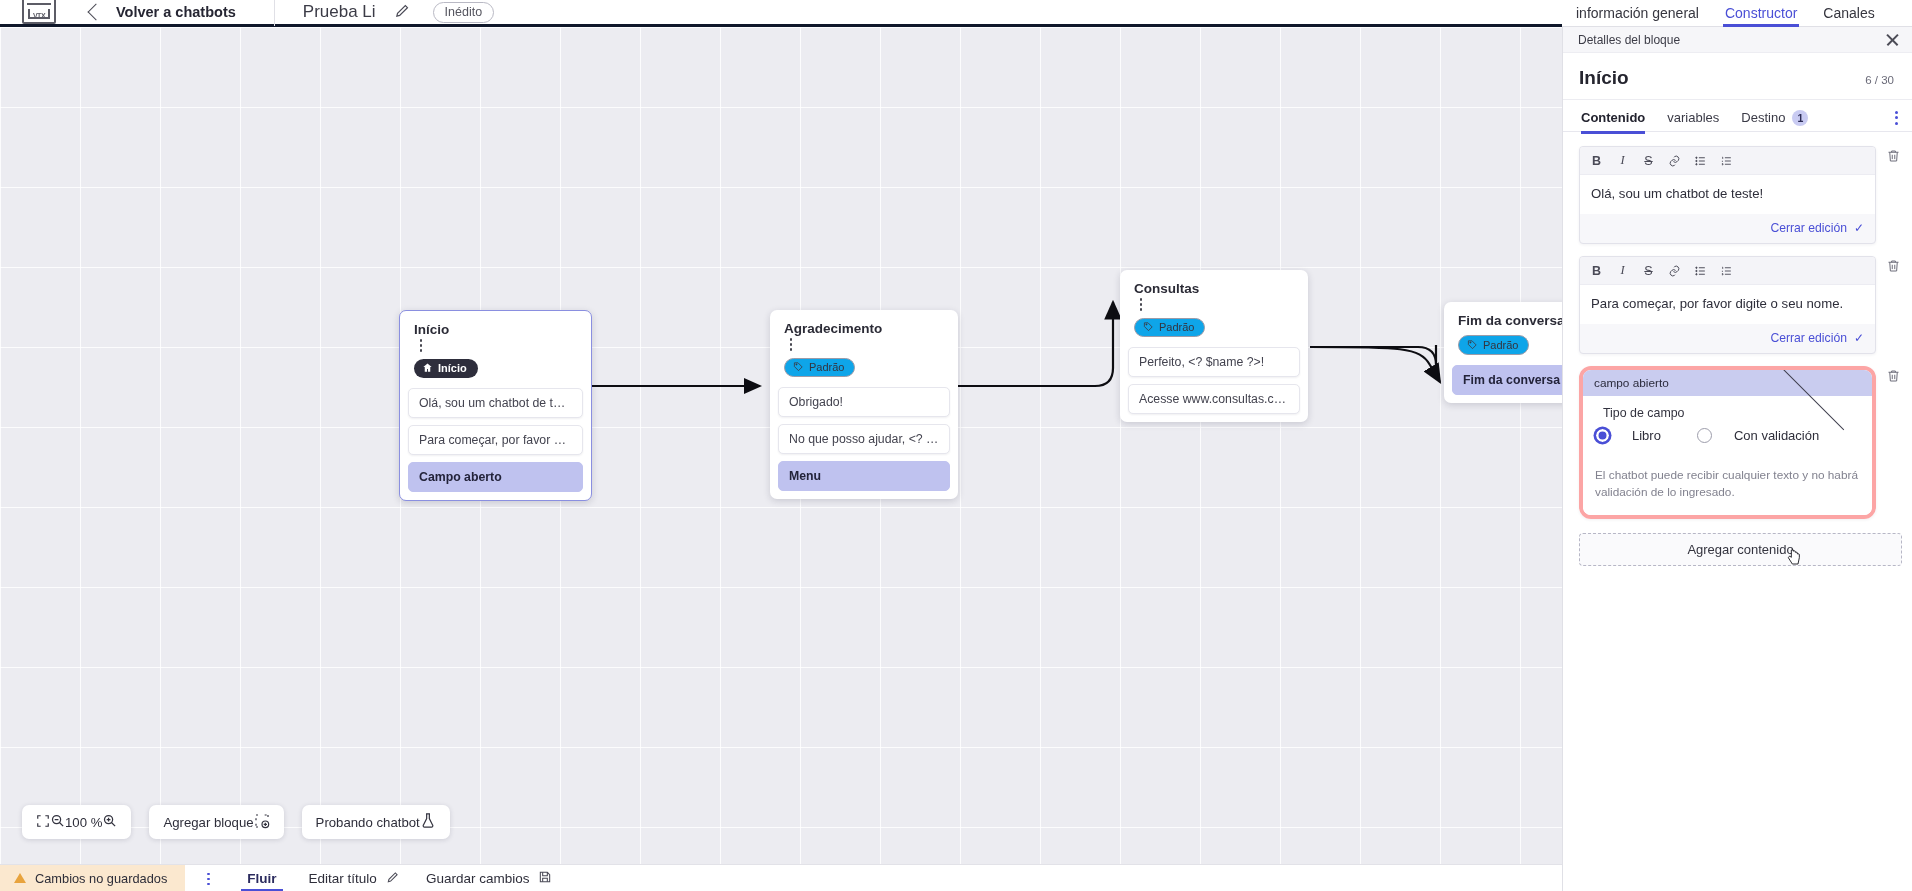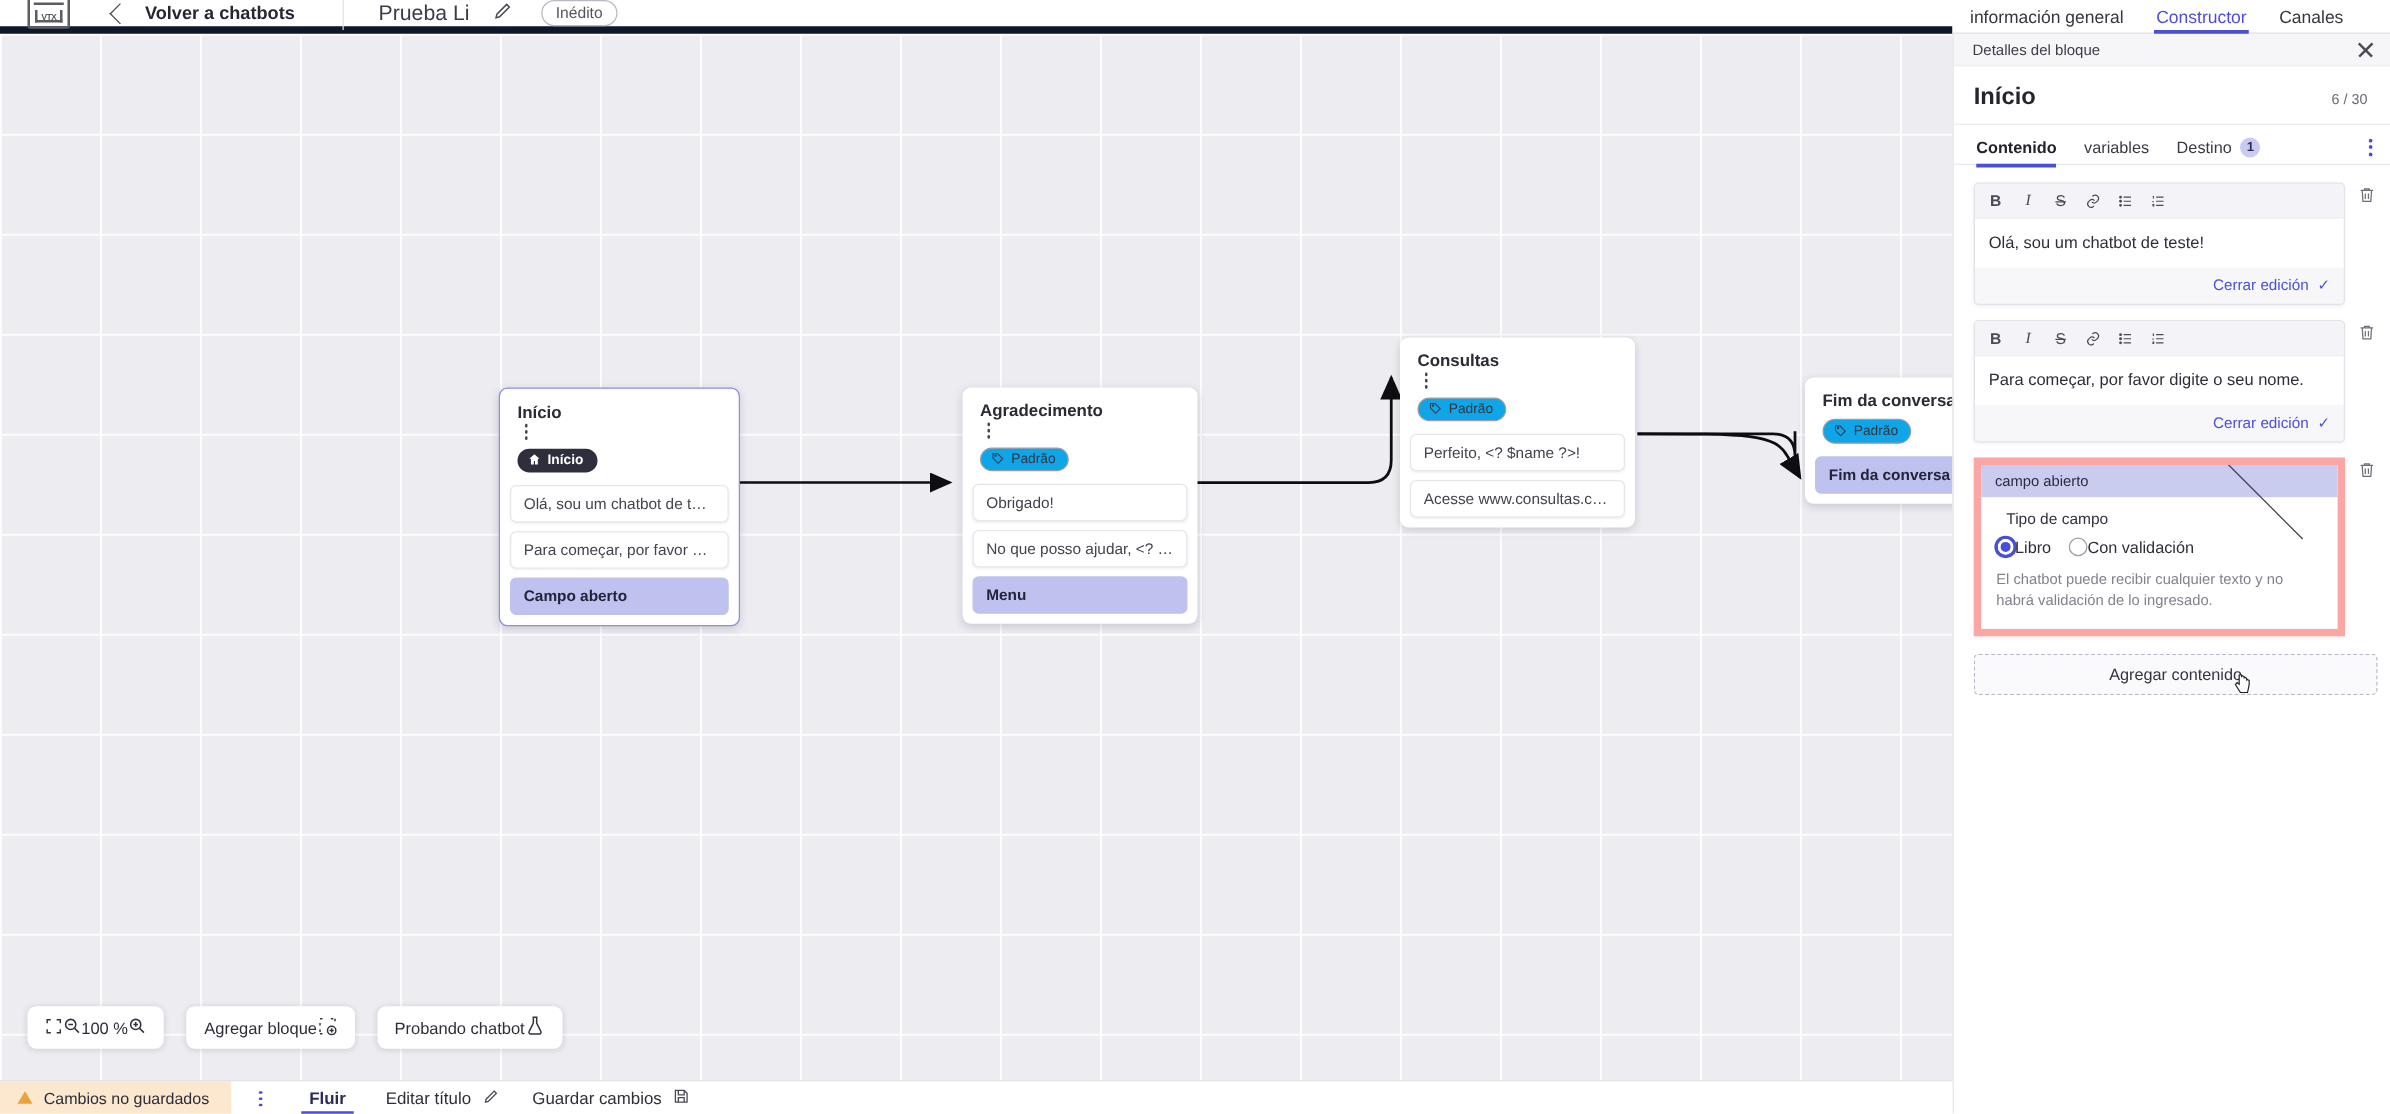--- a/index.html
+++ b/index.html
@@ -8,21 +8,21 @@
     font-family: "Liberation Sans", sans-serif;
     background: #ffffff;
     overflow: hidden;
   }
   body { position: relative; }
 
   
   .topbar {
     position: absolute; left: 0; top: 0; width: 1562px; height: 27px;
     background: #ffffff; display: flex; align-items: center;
-    border-bottom: 6px solid #0f172a;
+    border-bottom: 3px solid #0f172a;
     z-index: 30;
   }
   .logo-box {
     width: 34px; height: 30px; margin-left: 22px; margin-top: -6px;
     border: 2px solid #5c5c66; border-radius: 2px;
     display: flex; flex-direction: column; justify-content: flex-end;
     align-items: center; padding-bottom: 2px; position: relative;
   }
   .logo-box::before {
     content: ""; position: absolute; left: 3px; right: 3px; top: 7px;
@@ -209,32 +209,32 @@
   }
   .editor-foot { display: flex; justify-content: flex-end; align-items: center; gap: 7px; padding: 7px 11px 8px; }
   .close-edit { font-size: 12.2px; color: #4a4fd6; cursor: pointer; }
   .check-ic { color: #4a4fd6; font-size: 12px; }
   .trash {
     width: 18px; margin-top: 2px; cursor: pointer; flex: 0 0 18px;
     display: flex; align-items: center; justify-content: center;
   }
 
   .field-card {
-    border: 6px solid #fca5a5; border-radius: 0; overflow: hidden; flex: 1;
+    border: 4px solid #fca5a5; border-radius: 12px; overflow: hidden; flex: 1;
     box-shadow: 0 1px 3px rgba(40,40,70,0.07);
   }
   .field-head {
     background: #c9ccef; padding: 6px 11px; display: flex; align-items: center;
     font-size: 11.8px; color: #2b2b3c;
   }
   .field-head span { flex: 1; }
   .chev-up { width: 8px; height: 8px; border-left: 1.6px solid #3d3d4d; border-top: 1.6px solid #3d3d4d; transform: rotate(45deg); margin-top: 3px; cursor: pointer; }
   .field-body { background: #fff; padding: 10px 12px 14px; }
   .field-sub { font-size: 12.4px; color: #32323e; margin-left: 8px; margin-bottom: 8px; }
-  .radio-row { display: flex; align-items: center; gap: 0; margin-bottom: 10px; }
+  .radio-row { display: flex; align-items: center; gap: 22px; margin-bottom: 24px; }
   .radio { width: 15px; height: 15px; border-radius: 50%; border: 1.6px solid #9d9dab; background: #fff; cursor: pointer; flex: 0 0 15px; }
   .radio.on { border-color: #4a4fd6; background: #4a4fd6; box-shadow: inset 0 0 0 2.5px #fff, 0 0 0 1.5px #4a4fd6; }
   .radio-lbl { font-size: 13px; color: #2e2e3a; margin-right: 14px; }
   .field-hint { font-size: 11.8px; color: #82828f; line-height: 1.45; }
 
   .add-content {
     margin: 14px 10px 0 16px; border: 1.5px dashed #b7b7c6; border-radius: 4px;
     height: 33px; display: flex; align-items: center; justify-content: center;
     font-size: 13px; color: #34343f; background: #fafafc; cursor: pointer; position: relative;
   }

